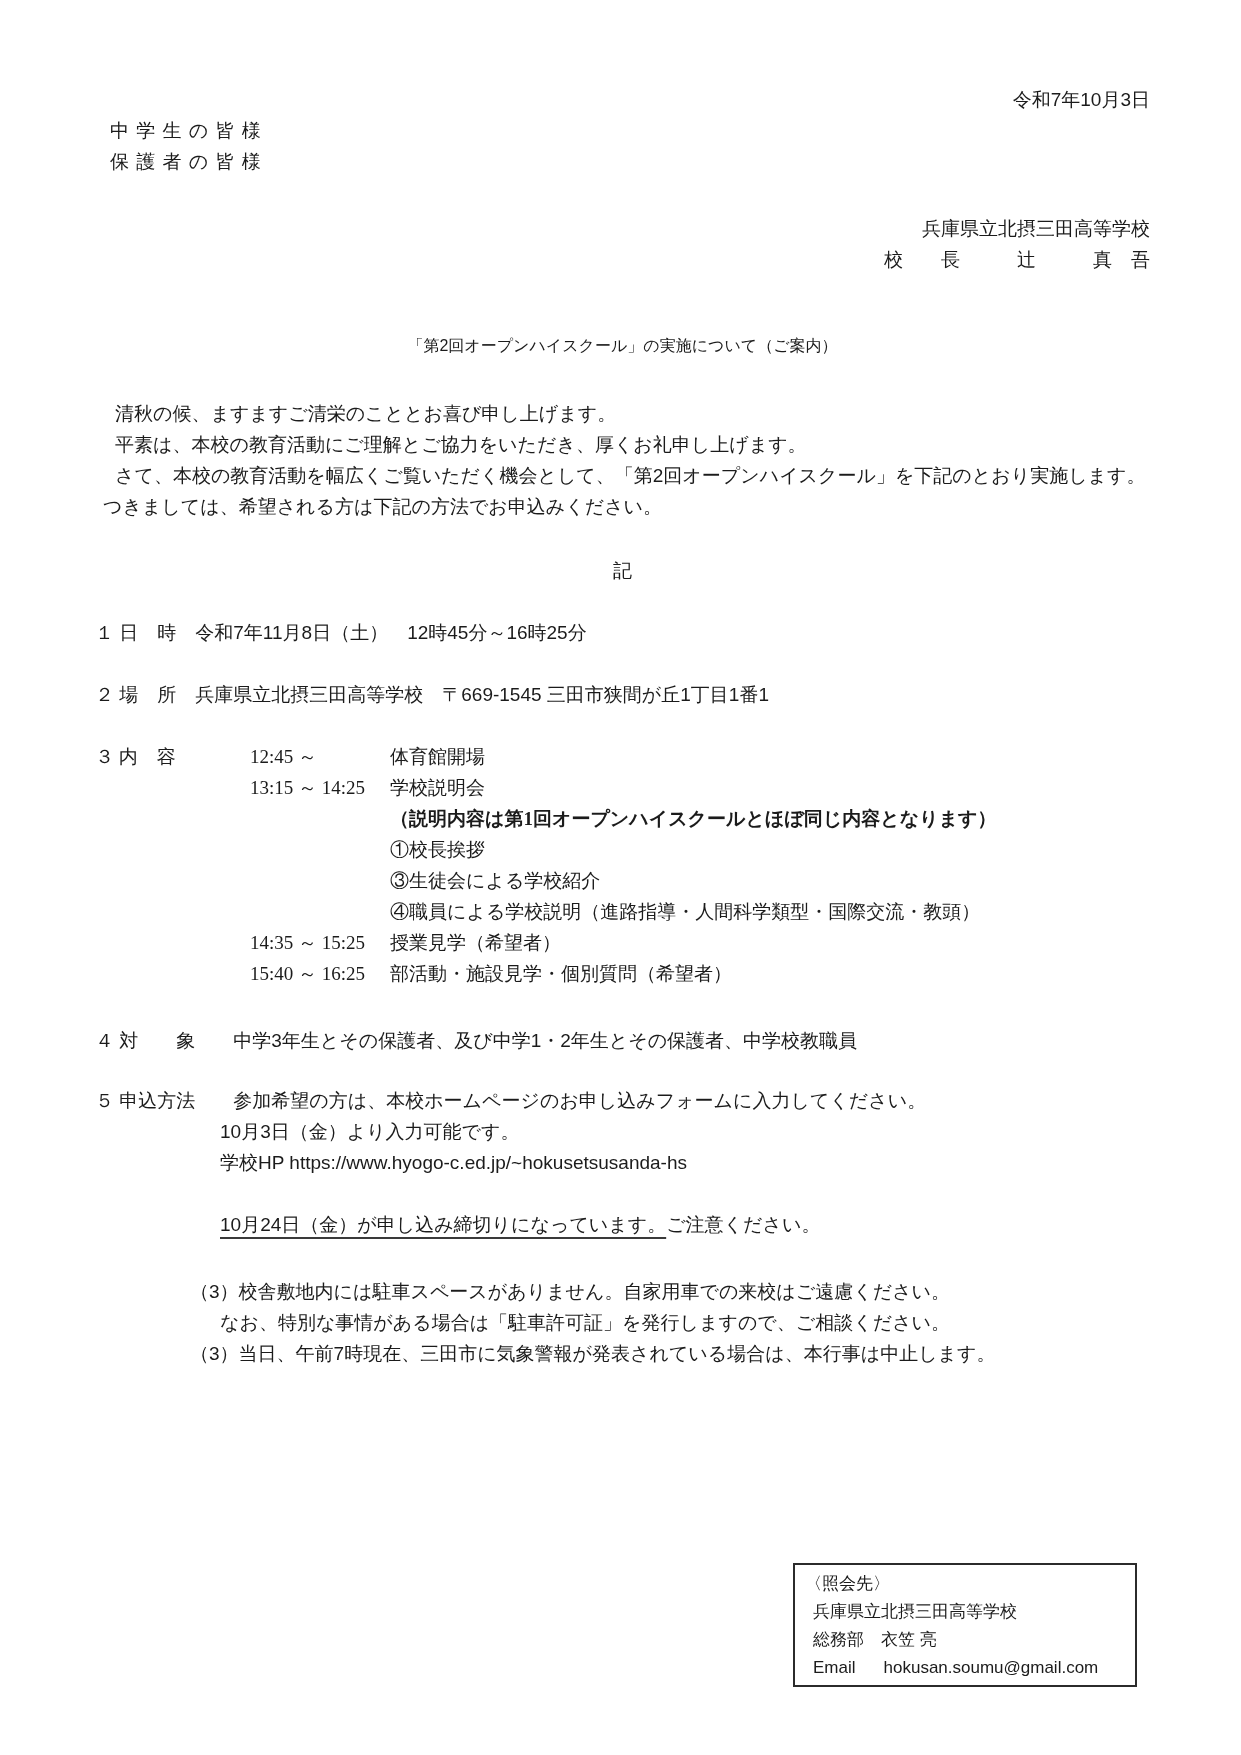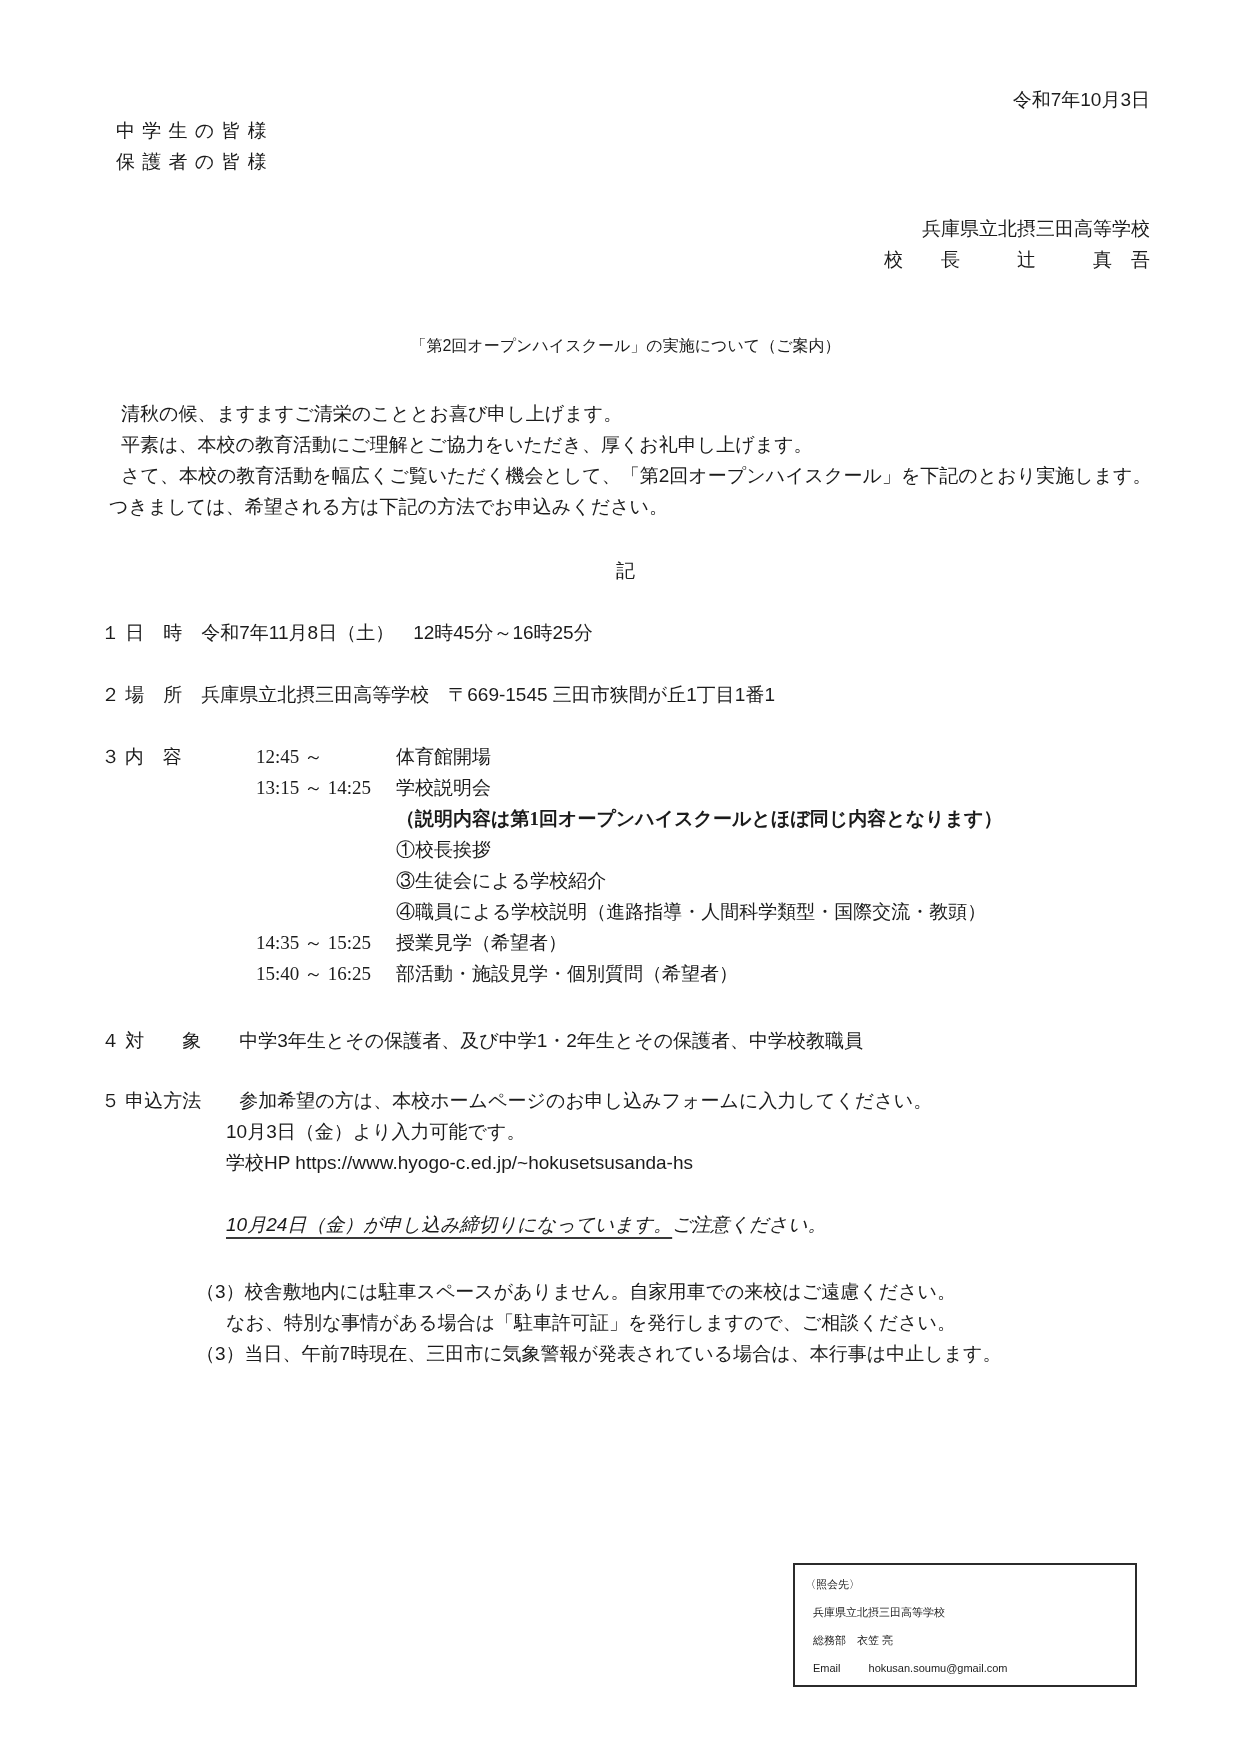--- a/index.html
+++ b/index.html
@@ -8,21 +8,21 @@
     width: 1241px;
     height: 1755px;
     margin: 0 auto;
     background: #ffffff;
     color: #1b1b1b;
     font-family: "Liberation Sans", "DejaVu Sans", sans-serif;
     font-size: 19px;
     line-height: 31px;
     overflow: hidden;
   }
-  .content { padding: 84px 91px 0 95px; margin-left: 6px; }
+  .content { padding: 84px 91px 0 95px; }
   .line { white-space: pre; }
 
   .date-line { text-align: right; }
 
   .recipients .line { margin-left: 15px; letter-spacing: 1px; }
 
   .sender { text-align: right; margin-top: 36px; }
 
   .doc-title { text-align: center; margin-top: 55px; font-size: 16px; }
 
@@ -36,41 +36,41 @@
   .sec-tight { margin-top: 29px; }
   .sec-wide { margin-top: 36px; }
 
   .s3-row { display: flex; font-family: Liberation Serif, serif; }
   .s3-label { width: 110px; flex: none; white-space: pre; }
   .s3-time { width: 140px; flex: none; margin-left: 45px; white-space: pre; }
   .s3-desc { flex: 1; white-space: pre; }
   .bold { font-weight: bold; }
 
   .s5-sub { margin-left: 125px; }
-  .deadline-line { margin-top: 31px; margin-left: 125px; font-style: italic; }
+  .deadline-line { margin-top: 31px; margin-left: 125px; }
   .underlined {
     text-decoration: underline;
     text-underline-offset: 6px;
     text-decoration-thickness: 2px;
     text-decoration-color: #3a3a3a;
   }
 
   .s6-sub { margin-left: 95px; }
   .s6-sub-nao { margin-left: 125px; }
 
   .contact-box {
     position: absolute;
     left: 793px;
     top: 1563px;
     width: 344px;
     height: 124px;
     box-sizing: border-box;
     border: 2px solid #2b2b2b;
     padding: 5px 10px 0 10px;
-    font-size: 11px;
+    font-size: 17px;
     line-height: 28px;
   }
   .contact-box .cb-line { padding-left: 8px; white-space: pre; }
   .cb-email { display: flex; }
   .cb-email .email-label { margin-right: 28px; }
 </style>
 </head>
 <body>
 
 <div class="page">

